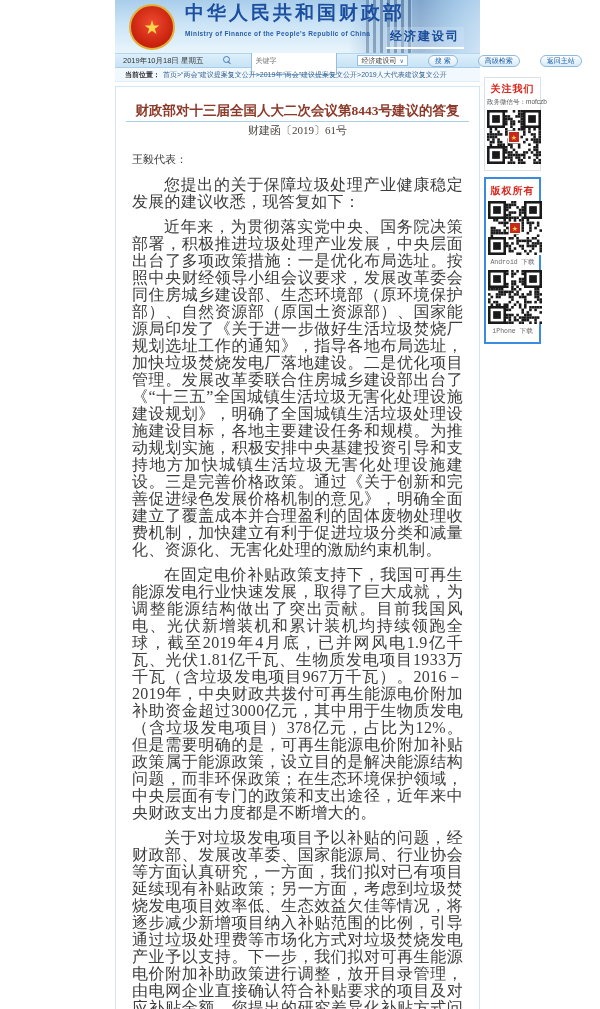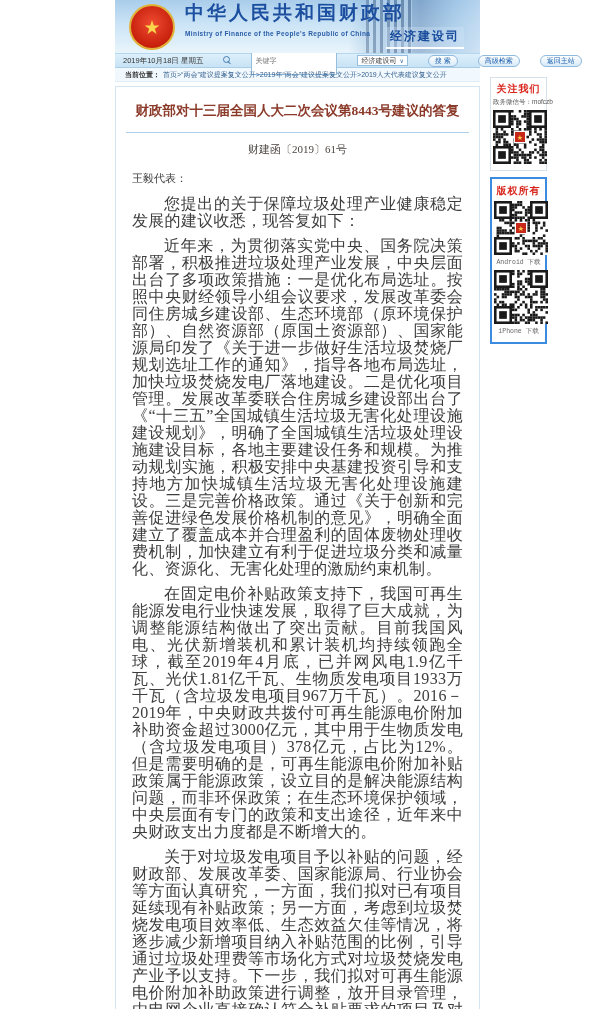--- a/index.html
+++ b/index.html
@@ -1,21 +1,21 @@
 <!DOCTYPE html>
 <html><head>
 <meta charset="utf-8">
 <style>
   *{margin:0;padding:0;box-sizing:border-box}
   html,body{background:#fff}
   body{width:600px;height:1009px;overflow:hidden;font-family:"Liberation Sans",sans-serif}
   .wrap{margin-left:115px;width:485px}
   .cols{display:flex;align-items:flex-start}
   .main-col{width:365px}
-  .side-col{width:57px;margin-left:10px}
+  .side-col{width:57px;margin-left:4px}
 
   
   .banner{position:relative;height:53px;background:linear-gradient(180deg,#a9cdea 0%,#cbe4f6 45%,#e9f5fc 100%);overflow:hidden}
   .banner-building{position:absolute;right:0;top:0;width:132px;height:100%;
     background:linear-gradient(90deg,rgba(255,255,255,0) 0,rgba(125,165,205,.45) 25%,rgba(80,120,170,.45) 55%,rgba(150,190,225,.55) 80%,rgba(190,215,240,.6) 100%);}
   .banner-building::after{content:"";position:absolute;left:18px;top:0;width:46px;height:100%;
     background:repeating-linear-gradient(90deg,rgba(40,70,110,.35) 0 3px,rgba(200,225,245,.5) 3px 7px);}
   .emblem{position:absolute;left:14px;top:4px;width:46px;height:46px;border-radius:50%;
     background:radial-gradient(circle at 50% 42%,#ef4b30 0%,#c61f0c 72%);border:2px solid #e0b23a;
     display:flex;align-items:center;justify-content:center;color:#f9d64b;font-size:19px;line-height:1}
@@ -39,23 +39,23 @@
     border:1px solid #8fb9dd;border-radius:6px;padding:0 6px;cursor:pointer;font-family:"Liberation Sans",sans-serif;white-space:nowrap}
 
   
   .breadcrumb{height:14px;display:flex;align-items:center;gap:3px;padding:0 10px;background:#f2f9fe;
     font-size:7px;color:#335f8e;border-bottom:1px solid #e2eef7;white-space:nowrap;overflow:hidden}
   .breadcrumb .bc-label{color:#333;font-weight:bold}
 
   
   .doc{margin-top:4px;border:1px solid #d3e5f3;background:#fff;padding:12px 16px 0;min-height:845px}
   .doc-title{font-family:"Liberation Serif","DejaVu Serif",serif;font-weight:bold;font-size:13.5px;color:#8b3a2a;
-    text-align:center;line-height:1.5;margin:2px 0 11px}
+    text-align:center;line-height:1.5;margin:2px 0 0}
   .doc-divider{border-bottom:1px solid #aacfe8;margin:0 -6px}
-  .doc-number{font-family:"Liberation Serif","DejaVu Serif",serif;font-size:11px;color:#4d4540;text-align:center;margin:9px 0 13px}
+  .doc-number{font-family:"Liberation Serif","DejaVu Serif",serif;font-size:11px;color:#4d4540;text-align:center;margin:1px 0 13px}
   .salutation{font-family:"Liberation Serif","DejaVu Serif",serif;font-size:11px;color:#3d3d3d;line-height:17px}
   .para{font-family:"Liberation Serif","DejaVu Serif",serif;font-size:16px;color:#3d3d3d;line-height:17px;
     text-align:justify;text-indent:2em;margin-top:8px;letter-spacing:.3px}
   .sign-block{margin-top:44px;display:flex;justify-content:flex-end;padding-right:50px}
   .sign-inner{display:flex;flex-direction:column;align-items:center;gap:21px}
   .sign-name{font-family:"Liberation Serif","DejaVu Serif",serif;font-size:11.5px;color:#3d3d3d;letter-spacing:6px}
   .sign-date{font-family:"Liberation Serif","DejaVu Serif",serif;font-size:11px;color:#3d3d3d}
   .doc-links{margin-top:16px;display:flex;justify-content:center;gap:7px;font-size:7px;color:#34679a}
   .doc-links span{cursor:pointer}
   .doc-bottom-divider{border-bottom:1px solid #8fbede;margin:10px -8px 0}

